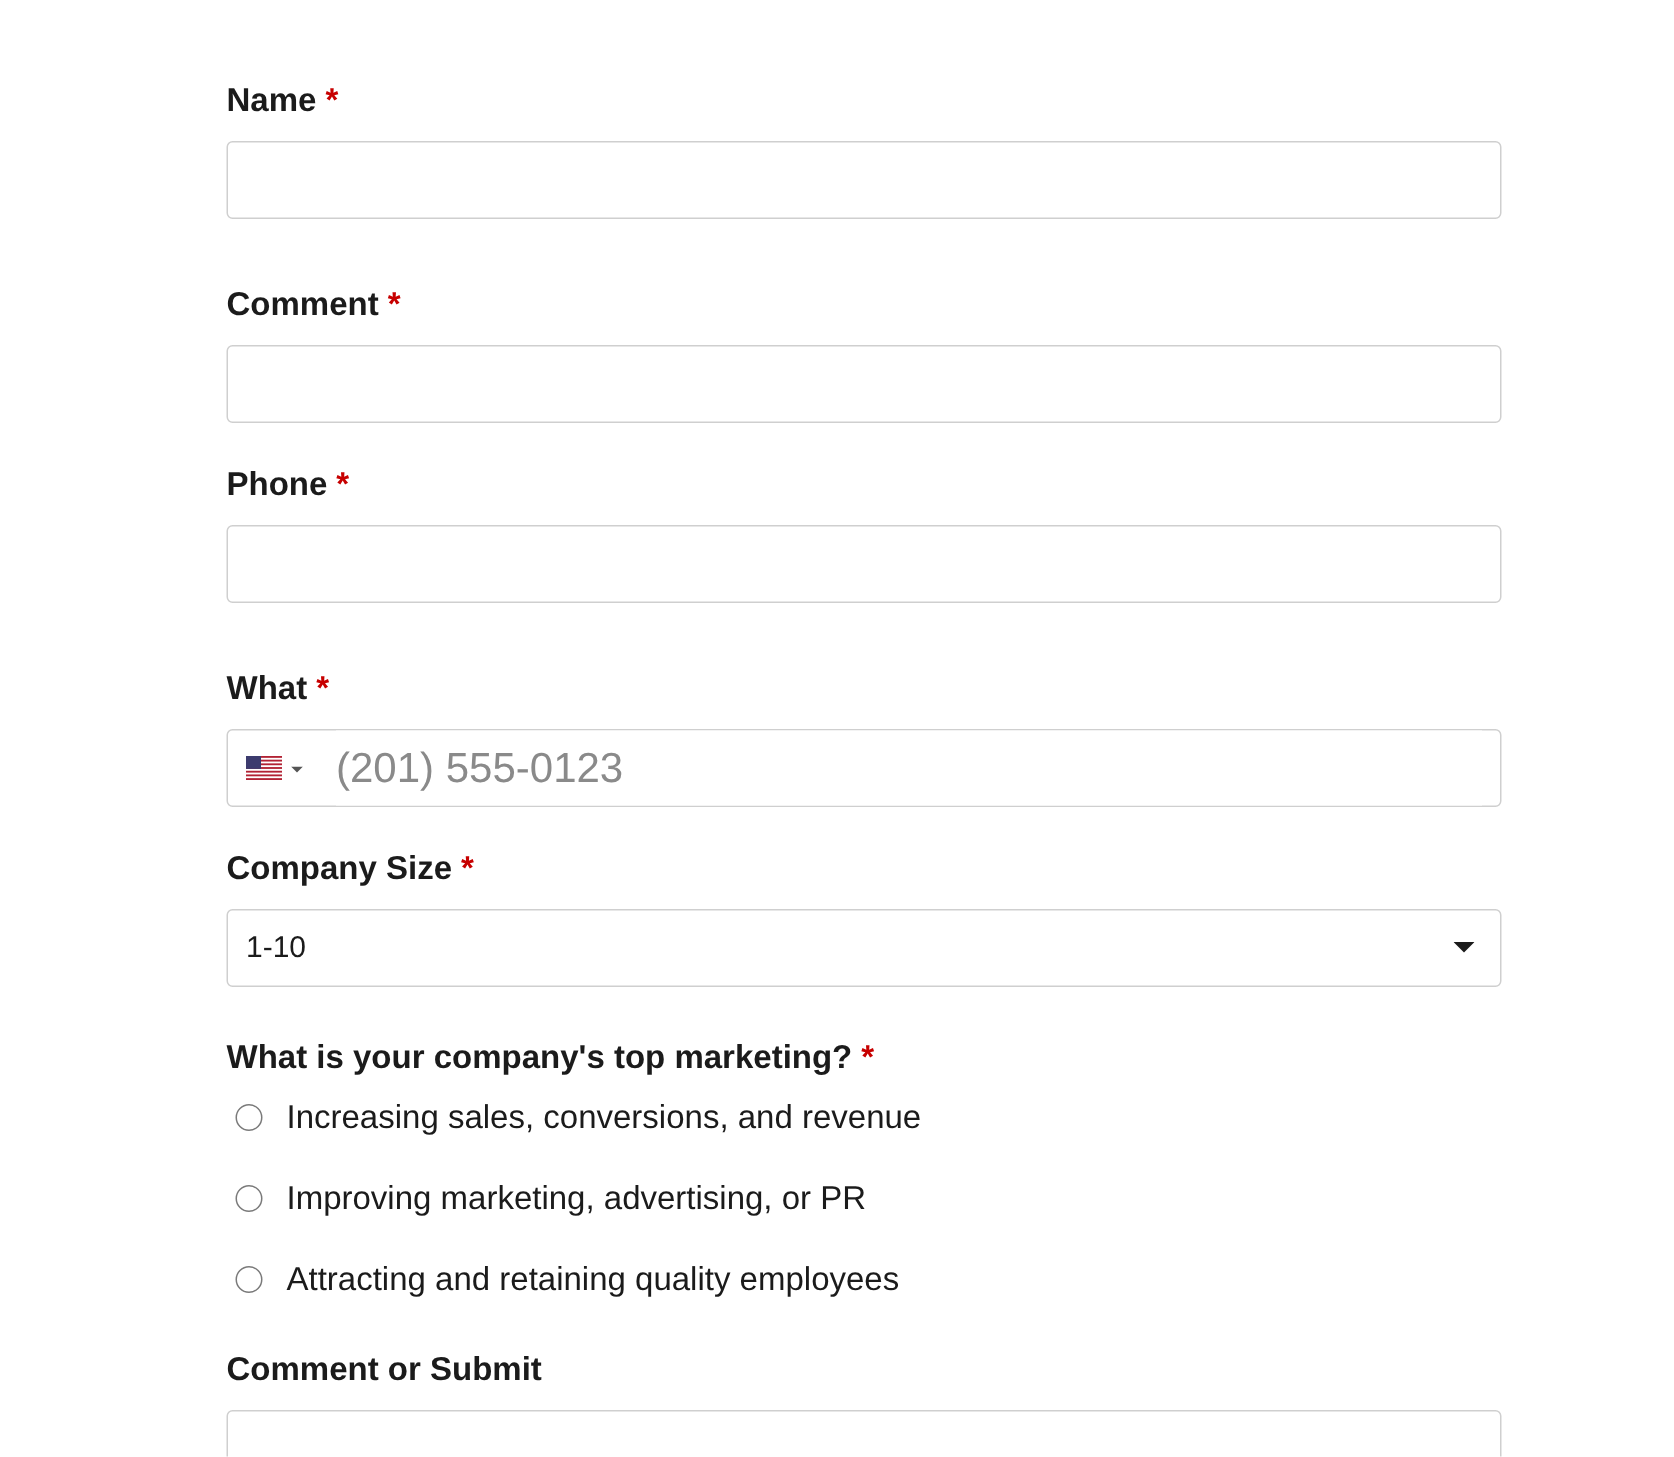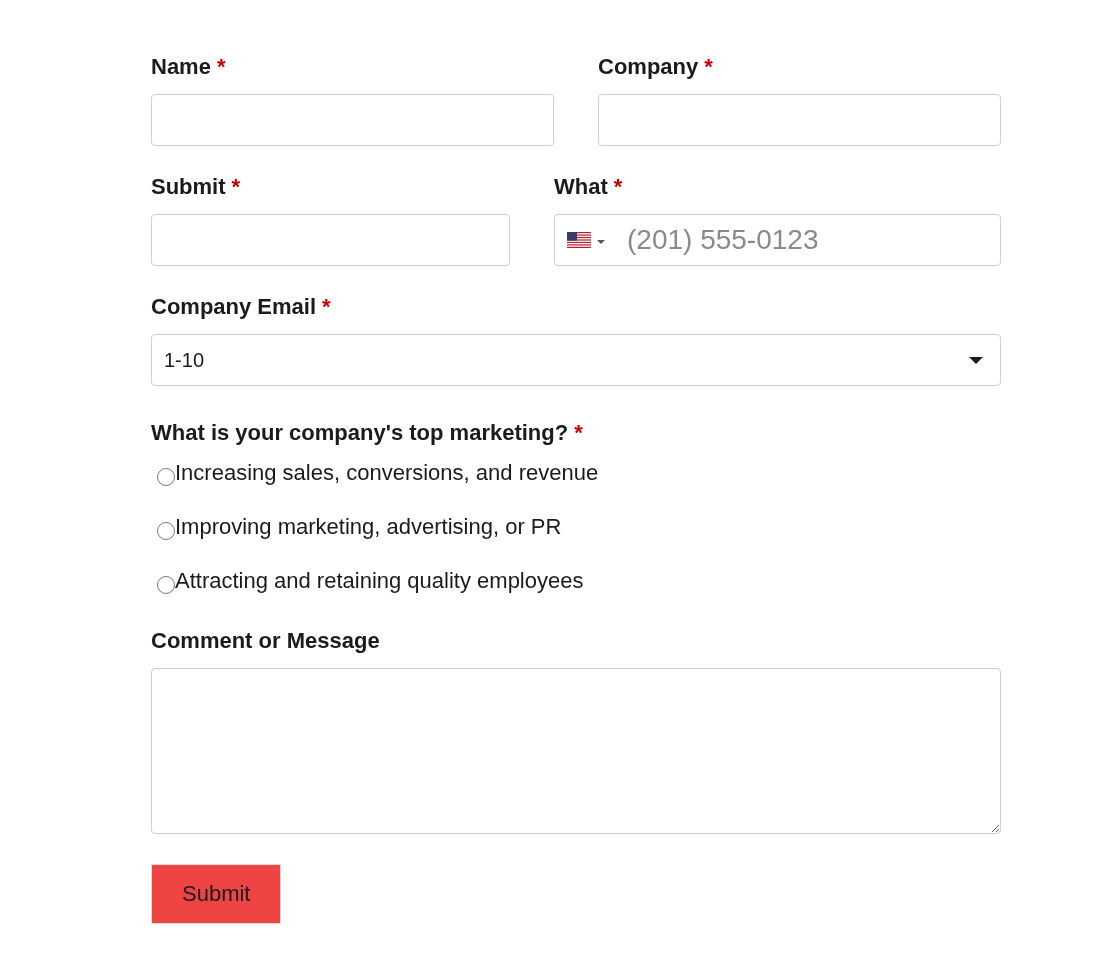--- a/index.html
+++ b/index.html
@@ -8,20 +8,21 @@
       color: #1b1b1b;
       background: #fff;
       width: 1116px;
       height: 971px;
       padding: 54px 115px 0 151px;
     }
     .form-row {
       display: flex;
       gap: 44px;
       margin-bottom: 28px;
+      flex-direction: column;
     }
     .form-field {
       flex: 1;
       display: flex;
       flex-direction: column;
     }
     .form-field.full { width: 100%; }
     .field-label {
       font-size: 22px;
       font-weight: 700;
@@ -81,21 +82,22 @@
       outline: none;
       font-size: 28px;
       color: #1b1b1b;
       height: 100%;
       margin-left: 16px;
     }
     .phone-input::placeholder { color: #8a8a8a; }
     .radio-group { margin-top: 4px; }
     .radio-item {
       display: flex;
-      align-items: flex-end;
+      align-items: center;
+      gap: 16px;
       margin-bottom: 28px;
     }
     .radio-item:last-child { margin-bottom: 16px; }
     .radio-input {
       width: 18px;
       height: 18px;
       border: 1.5px solid #7a7a7a;
       border-radius: 50%;
       appearance: none;
       -webkit-appearance: none;
@@ -132,31 +134,31 @@
   <div class="form-row">
     <div class="form-field">
       <label class="field-label">
         <span>Name</span>
         <span class="req">*</span>
       </label>
       <input type="text" class="text-input" value="" style="">
     </div>
     <div class="form-field">
       <label class="field-label">
-        <span>Company</span>
+        <span>Comment</span>
         <span class="req">*</span>
       </label>
       <input type="text" class="text-input" value="" style="">
     </div>
   </div>
 
   <div class="form-row">
     <div class="form-field">
       <label class="field-label">
-        <span>Submit</span>
+        <span>Phone</span>
         <span class="req">*</span>
       </label>
       <input type="text" class="text-input" value="" style="">
     </div>
     <div class="form-field">
       <label class="field-label">
         <span>What</span>
         <span class="req">*</span>
       </label>
       <div class="phone-wrap">
@@ -179,21 +181,21 @@
               </svg>
           </span>
         </div>
         <input type="text" class="phone-input" placeholder="(201) 555-0123" style="">
       </div>
     </div>
   </div>
 
   <div class="block-section">
     <label class="field-label">
-      <span>Company Email</span>
+      <span>Company Size</span>
       <span class="req">*</span>
     </label>
     <div class="select-wrap">
       <select class="select-input">
         <option>1-10</option>
       </select>
       <span class="select-caret">
         <svg width="14" height="8" viewBox="0 0 14 8">
             <path d="M0 0 L7 7 L14 0 Z" fill="#1b1b1b"></path>
           </svg>
@@ -217,20 +219,20 @@
       </div>
       <div class="radio-item">
         <input type="radio" name="priority" class="radio-input" style="">
         <label class="radio-label">Attracting and retaining quality employees</label>
       </div>
     </div>
   </div>
 
   <div class="form-field full">
     <label class="field-label">
-      <span>Comment or Message</span>
+      <span>Comment or Submit</span>
     </label>
     <textarea class="textarea-input" style=""></textarea>
   </div>
 
   <button type="button" class="submit-btn">Submit</button>
 
 </form>
 
 </body></html>

